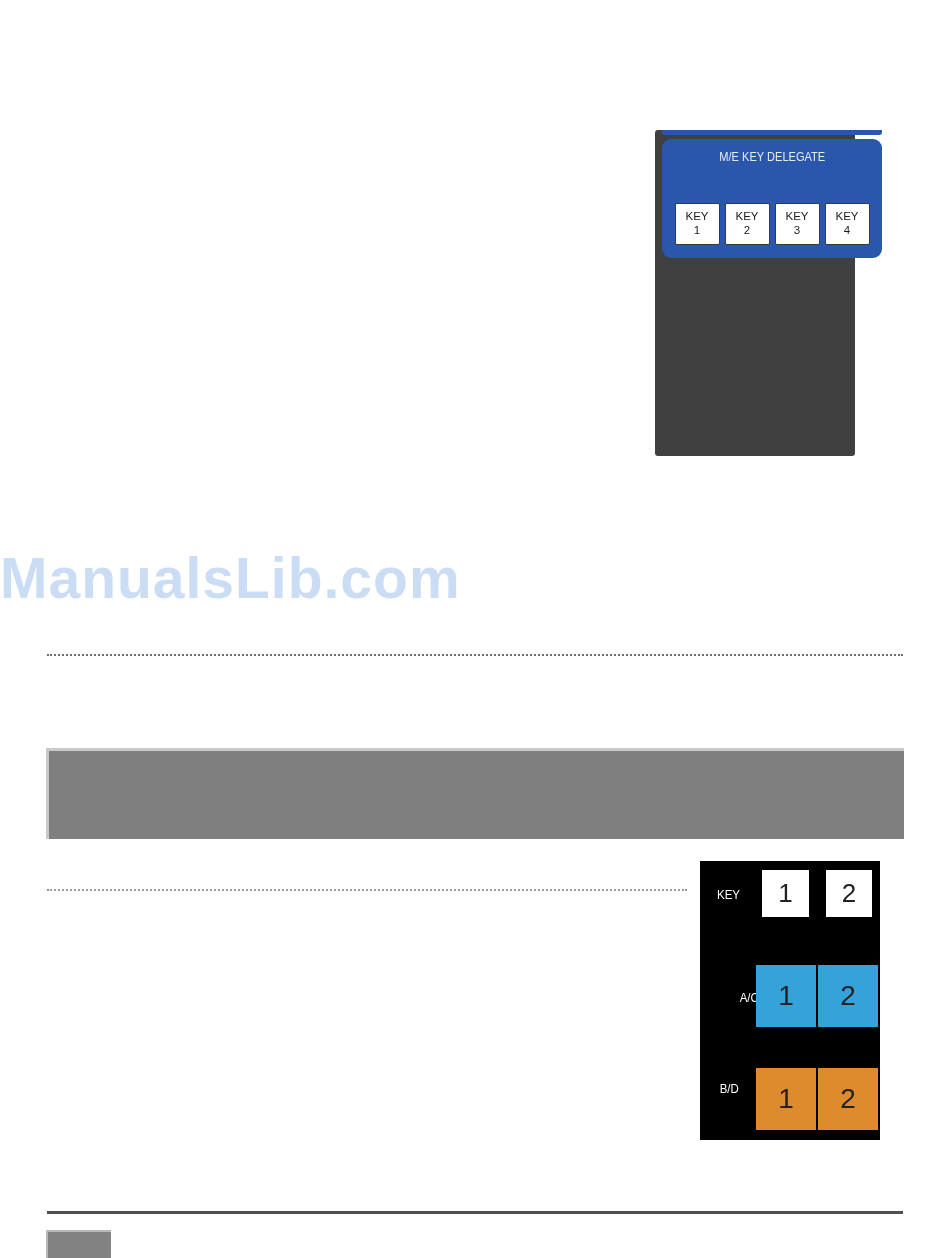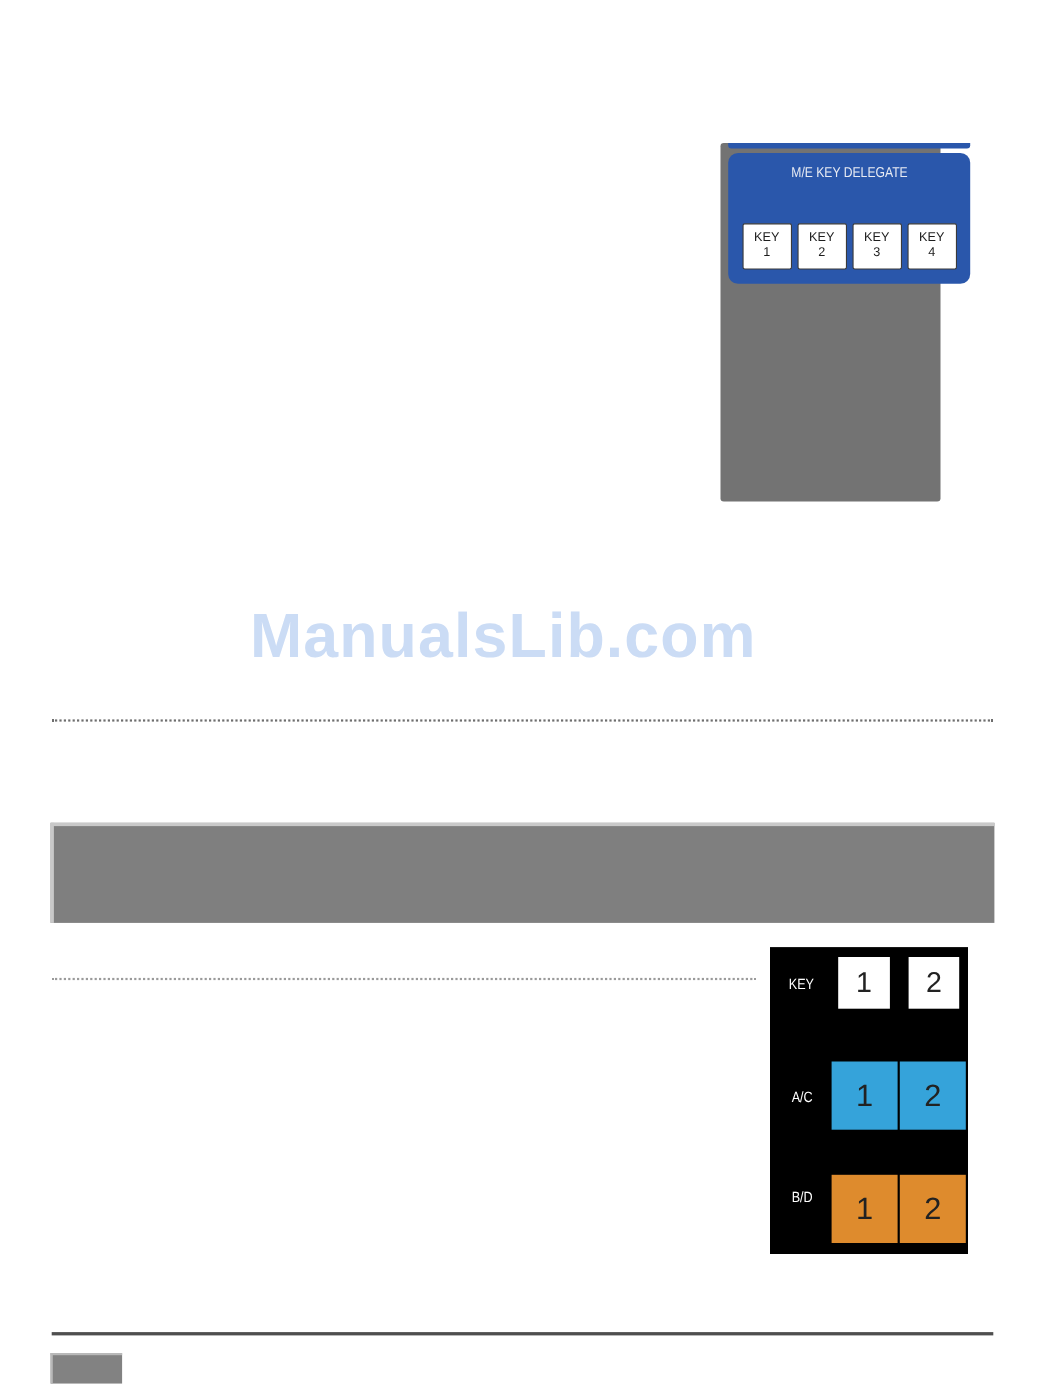--- a/index.html
+++ b/index.html
@@ -5,38 +5,38 @@
   html,body{margin:0;padding:0;background:#ffffff;}
   #page{
     position:relative;width:950px;height:1258px;background:#ffffff;overflow:hidden;
     font-family:"Liberation Sans","DejaVu Sans",sans-serif;
   }
   .abs{position:absolute;}
   .condensed{display:inline-block;transform:scaleX(0.85);transform-origin:center;}
   .two-line{white-space:pre-line;}
 
   
-  #delegate-figure{left:655px;top:130px;width:200px;height:326px;background:#737373;border-radius:3px;}
+  #delegate-figure{left:655px;top:130px;width:200px;height:326px;background:#404040;border-radius:3px;}
   .crop-strip{left:7px;top:0;width:220px;height:5px;background:#2a57ab;border-radius:0 0 3px 3px;}
   .blue-panel{left:7px;width:220px;background:#2a57ab;border-radius:9px;}
   #key-delegate-panel{top:9px;height:119px;}
   #layer-delegate-panel{top:133px;height:187px;}
   .panel-title{left:0;right:0;top:10px;text-align:center;color:#e8ebf3;font-size:13px;letter-spacing:0px;}
   .btn-white{
     background:#ffffff;border:1px solid #3a3a3a;border-radius:2px;
     display:flex;align-items:center;justify-content:center;text-align:center;
     color:#1d1d1d;box-sizing:border-box;
   }
   .key-btn-row{left:0;right:0;top:64px;display:flex;justify-content:center;gap:5px;}
   .key-btn{width:45px;height:42px;font-size:11.5px;line-height:1.2;}
   .layer-btn{width:45px;height:42px;font-size:21px;}
   .show-prev-btn{left:151px;top:126px;width:48px;height:48px;font-size:10.5px;line-height:1.25;}
 
   
-  #watermark{left:17px;top:545px;width:881px;text-align:center;
+  #watermark{left:0;top:545px;width:881px;
     color:#cbdcf5;font-size:57px;font-weight:bold;letter-spacing:1px;}
 
   
   #dotted-rule-1{left:47px;top:654px;width:856px;height:0;border-top:2px dotted #6e6e6e;}
   #gray-banner{left:46px;top:748px;width:855px;height:88px;background:#7f7f7f;
     border-top:3px solid #c9c9c9;border-left:3px solid #c9c9c9;}
   #dotted-rule-2{left:47px;top:889px;width:640px;height:0;border-top:2px dotted #9a9a9a;}
   #bottom-rule{left:47px;top:1211px;width:856px;height:3px;background:#4f4f4f;}
   #footer-block{left:46px;top:1230px;width:63px;height:28px;background:#828282;
     border-top:2px solid #b9b9b9;border-left:2px solid #b9b9b9;}
@@ -77,21 +77,21 @@
 
   <div id="dotted-rule-1" class="abs"></div>
   <div id="gray-banner" class="abs"></div>
   <div id="dotted-rule-2" class="abs"></div>
 
   <div id="bus-figure" class="abs">
     <div class="abs bus-label" style="top:26px;"><span class="condensed">KEY</span></div>
     <div class="abs bus-btn bus-btn-white" style="left:62px;top:9px;width:47px;height:47px;">1</div>
     <div class="abs bus-btn bus-btn-white" style="left:126px;top:9px;width:46px;height:47px;">2</div>
 
-    <div class="abs bus-label" style="top:129px;"><span class="condensed">A/C</span></div>
+    <div class="abs bus-label" style="top:129px;padding-left:20px;"><span class="condensed">A/C</span></div>
     <div class="abs bus-btn bus-btn-blue" style="left:56px;top:104px;width:60px;height:62px;">1</div>
     <div class="abs bus-btn bus-btn-blue" style="left:118px;top:104px;width:60px;height:62px;">2</div>
 
     <div class="abs bus-label" style="top:220px;"><span class="condensed">B/D</span></div>
     <div class="abs bus-btn bus-btn-orange" style="left:56px;top:207px;width:60px;height:62px;">1</div>
     <div class="abs bus-btn bus-btn-orange" style="left:118px;top:207px;width:60px;height:62px;">2</div>
   </div>
 
   <div id="bottom-rule" class="abs"></div>
   <div id="footer-block" class="abs"></div>

